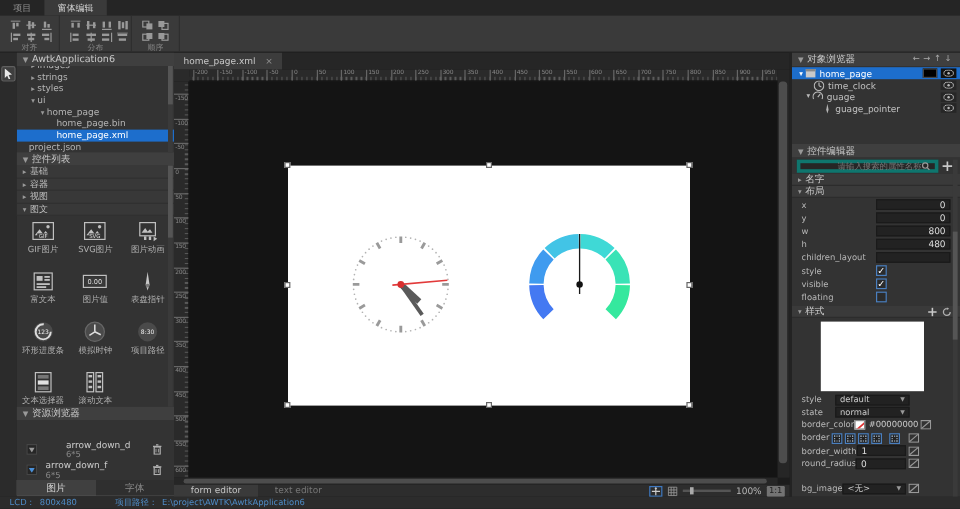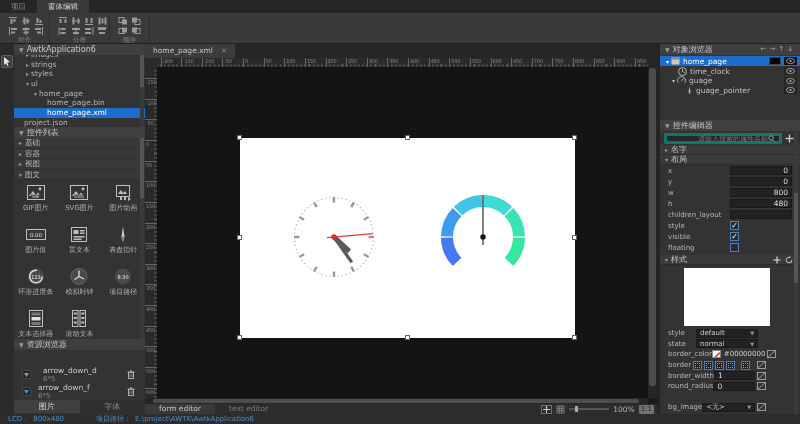--- a/index.html
+++ b/index.html
@@ -257,37 +257,37 @@
         <svg width="20" height="19">
             <rect x="3.5" y="2.5" width="13" height="11" fill="none" stroke="#c0c0c0"></rect>
             <path d="M5,11 L8,7 L10,10 L12,8 L14,11 Z" fill="#c0c0c0"></path>
             <rect x="7" y="14" width="2" height="3" fill="#c0c0c0"></rect>
             <rect x="11" y="14" width="2" height="3" fill="#c0c0c0"></rect>
             <path d="M15,14 l3,2 l-3,2 Z" fill="#c0c0c0"></path>
           </svg>
         <div class="wlabel">图片动画</div>
       </div>
       <div class="wcell">
-        <svg width="22" height="19">
-            <rect x="1.5" y="4.5" width="19" height="10" fill="none" stroke="#c0c0c0"></rect>
-            <rect x="3" y="6" width="16" height="7" fill="#3a3a3a"></rect>
-            <text x="11" y="12" font-size="5.5" fill="#ddd" text-anchor="middle">0.00</text>
-          </svg>
-        <div class="wlabel">图片值</div>
-      </div>
-      <div class="wcell">
         <svg width="20" height="19">
             <rect x="2.5" y="2.5" width="15" height="14" fill="none" stroke="#c0c0c0"></rect>
             <rect x="4.5" y="5" width="5" height="4" fill="#c0c0c0"></rect>
             <rect x="11" y="5" width="4.5" height="1.5" fill="#c0c0c0"></rect>
             <rect x="11" y="7.5" width="4.5" height="1.5" fill="#c0c0c0"></rect>
             <rect x="4.5" y="11" width="11" height="1.5" fill="#c0c0c0"></rect>
             <rect x="4.5" y="13.5" width="8" height="1.5" fill="#c0c0c0"></rect>
           </svg>
         <div class="wlabel">富文本</div>
+      </div>
+      <div class="wcell">
+        <svg width="22" height="19">
+            <rect x="1.5" y="4.5" width="19" height="10" fill="none" stroke="#c0c0c0"></rect>
+            <rect x="3" y="6" width="16" height="7" fill="#3a3a3a"></rect>
+            <text x="11" y="12" font-size="5.5" fill="#ddd" text-anchor="middle">0.00</text>
+          </svg>
+        <div class="wlabel">图片值</div>
       </div>
       <div class="wcell">
         <svg width="20" height="19">
             <path d="M10,1.5 L11.6,12 L10,17 L8.4,12 Z" fill="#c8c8c8"></path>
             <circle cx="10" cy="13" r="1.6" fill="#777"></circle>
           </svg>
         <div class="wlabel">表盘指针</div>
       </div>
       <div class="wcell">
         <svg width="20" height="19">
@@ -337,21 +337,21 @@
         <div class="wlabel">滚动文本</div>
       </div>
     </div>
     <div class="phead" style="top:295px"><span class="arr">▼</span><span>资源浏览器</span></div>
     <div class="resitem" style="top:322px">
       <div class="resthumb">
           <svg width="5" height="4">
             <path d="M0,0 L5,0 L2.5,4 Z" fill="#999"></path>
           </svg>
         </div>
-      <div style="margin-left:12px;flex:1">
+      <div style="margin-left:24px;flex:1">
         <div class="resname">arrow_down_d</div>
         <div class="ressize">6*5</div>
       </div>
       <svg width="8" height="9" style="margin-right:10px">
           <rect x="1.5" y="2.5" width="5" height="6" fill="none" stroke="#b0b0b0"></rect>
           <line x1="0.5" y1="2" x2="7.5" y2="2" stroke="#b0b0b0"></line>
           <line x1="3" y1="0.8" x2="5" y2="0.8" stroke="#b0b0b0"></line>
           <line x1="3" y1="4" x2="3" y2="7" stroke="#b0b0b0" stroke-width="0.7"></line>
           <line x1="5" y1="4" x2="5" y2="7" stroke="#b0b0b0" stroke-width="0.7"></line>
         </svg>

